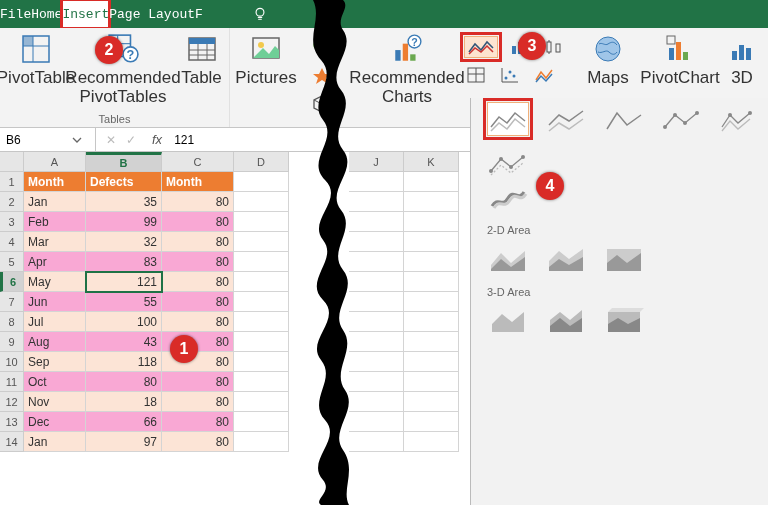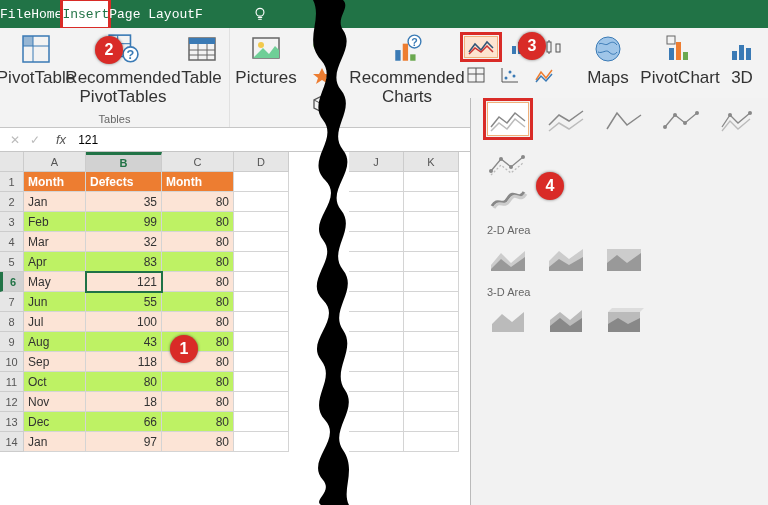--- a/index.html
+++ b/index.html
@@ -41,21 +41,21 @@
   .selall, .rowhdr { width:24px; height:20px; }
   .colhdr { height:20px; }
   .c { border-right:1px solid #d4d4d4; border-bottom:1px solid #d4d4d4; height:20px; font-size:12px; padding:0 4px; display:flex; align-items:center; }
   .cA { width:62px; }
   .cB { width:76px; }
   .cC { width:72px; }
   .cD,.cJ,.cK { width:55px; }
   .right { justify-content:flex-end; }
   .hdr-cell { background:#ed7d31; color:#fff; font-weight:bold; }
   .bandA { background:#fce4d6; }
-  .bandB { background:#bef264; }
+  .bandB { background:#f9a8d4; }
   .sel-cell { outline:2px solid #1f7246; outline-offset:-1px; z-index:2; position:relative; }
   .colhdr.active, .rowhdr.active { background:#d2d2d2; color:#217346; font-weight:600; }
   .rowhdr.active { border-left:3px solid #217346; width:24px; padding-left:0; }
   .colhdr.active { border-top:3px solid #217346; }
 
   
   .drop-panel { position:absolute; right:0; top:98px; width:298px; background:#f2f2f2; border-left:1px solid #bbb; height:calc(505px - 98px); padding:4px 8px 0 14px; }
   .drop-sect { font-size:11px; color:#666; padding:10px 0 6px 2px; }
   .thumbrow { display:flex; gap:16px; flex-wrap:wrap; padding-left:2px; }
   .thumb { width:42px; height:34px; border:1px solid transparent; display:flex; align-items:center; justify-content:center; background:#fff0; }
@@ -267,20 +267,28 @@
               <rect x="18" y="13" width="5" height="12" fill="#3a7ab5"></rect>
             </svg>
           </span>
         <span class="rlabel">3D</span>
       </div>
     </div>
   </div>
 </div>
 
 <div class="fxbar">
+  <div class="namebox">
+    <input value="B6" style="">
+    <span class="dd">
+        <svg width="10" height="10">
+          <path d="M1 3l4 4 4-4" fill="none" stroke="#666" stroke-width="1.3"></path>
+        </svg>
+      </span>
+  </div>
   <div class="fxbtns">
     <span style="color:#bbb">✕</span>
     <span style="color:#bbb">✓</span>
   </div>
   <div class="fxarea">
     <span>
         <svg width="16" height="16">
           <text x="0" y="12" font-size="13" font-style="italic" fill="#555">fx</text>
         </svg>
       </span>

